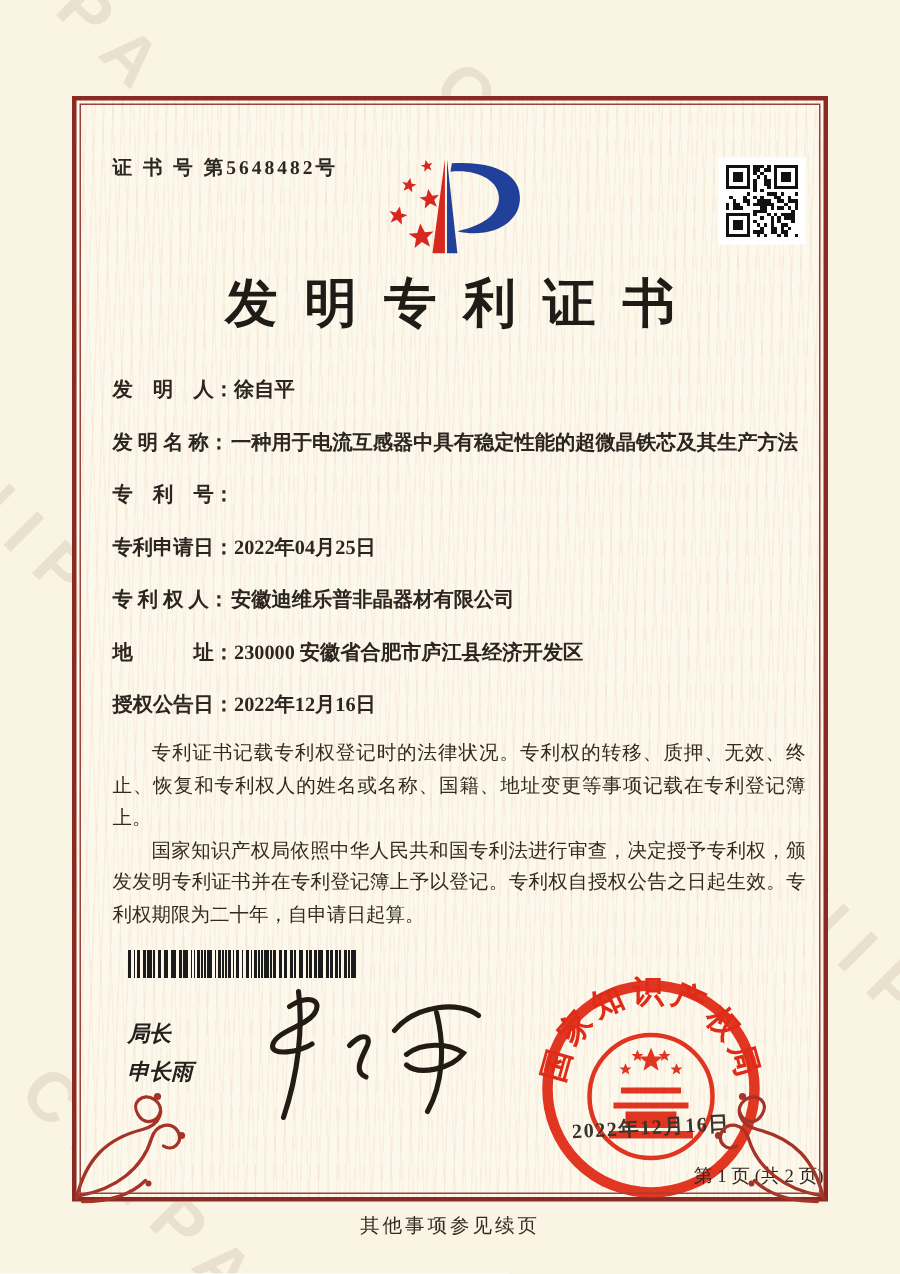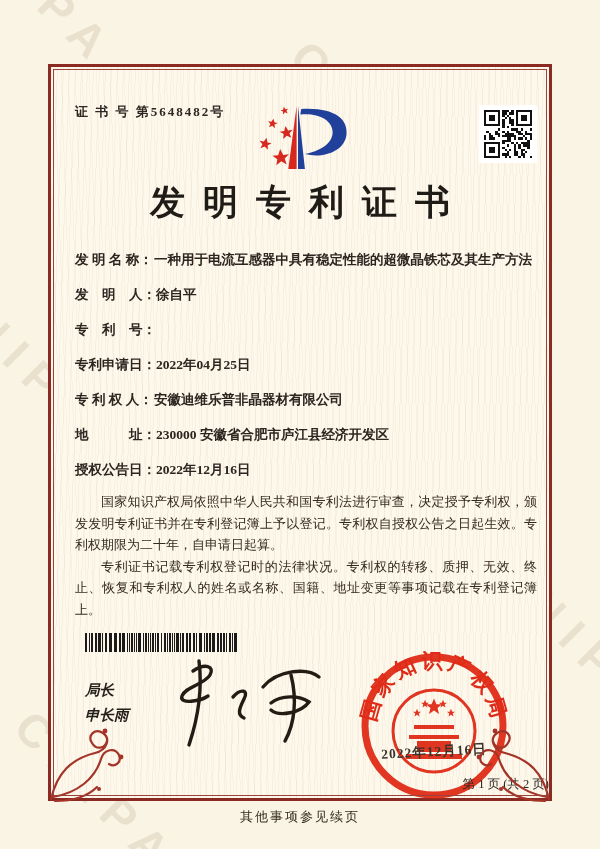--- a/index.html
+++ b/index.html
@@ -204,26 +204,26 @@
           <rect x="0" y="14" width="7" height="7" fill="#111"></rect>
           <rect x="1" y="15" width="5" height="5" fill="#fff"></rect>
           <rect x="2" y="16" width="3" height="3" fill="#111"></rect>
         </svg>
     </div>
 
     <div class="title">发明专利证书</div>
 
     <div class="fields">
       <div class="row">
+        <span class="flabel">发　明　人：</span>
+        <span class="fvalue">徐自平</span>
+      </div>
+      <div class="row">
         <span class="flabel">发 明 名 称：</span>
         <span class="fvalue">一种用于电流互感器中具有稳定性能的超微晶铁芯及其生产方法</span>
-      </div>
-      <div class="row">
-        <span class="flabel">发　明　人：</span>
-        <span class="fvalue">徐自平</span>
       </div>
       <div class="row">
         <span class="flabel">专　利　号：</span>
       </div>
       <div class="row">
         <span class="flabel">专利申请日：</span>
         <span class="fvalue">2022年04月25日</span>
       </div>
       <div class="row">
         <span class="flabel">专 利 权 人：</span>
@@ -235,22 +235,22 @@
       </div>
       <div class="row">
         <span class="pair pair-first">
           <span class="flabel">授权公告日：</span>
           <span class="fvalue">2022年12月16日</span>
         </span>
       </div>
     </div>
 
     <div class="paras">
+      <p>专利证书记载专利权登记时的法律状况。专利权的转移、质押、无效、终止、恢复和专利权人的姓名或名称、国籍、地址变更等事项记载在专利登记簿上。</p>
       <p>国家知识产权局依照中华人民共和国专利法进行审查，决定授予专利权，颁发发明专利证书并在专利登记簿上予以登记。专利权自授权公告之日起生效。专利权期限为二十年，自申请日起算。</p>
-      <p>专利证书记载专利权登记时的法律状况。专利权的转移、质押、无效、终止、恢复和专利权人的姓名或名称、国籍、地址变更等事项记载在专利登记簿上。</p>
     </div>
 
     <div class="barcode">
       <svg id="barcode-svg" viewBox="0 0 156 19" preserveAspectRatio="none" shape-rendering="crispEdges">
           <rect x="0" y="0" width="2" height="19" fill="#1b1b1b"></rect>
           <rect x="4" y="0" width="1" height="19" fill="#1b1b1b"></rect>
           <rect x="6" y="0" width="2" height="19" fill="#1b1b1b"></rect>
           <rect x="10" y="0" width="2" height="19" fill="#1b1b1b"></rect>
           <rect x="13" y="0" width="3" height="19" fill="#1b1b1b"></rect>
           <rect x="17" y="0" width="1" height="19" fill="#1b1b1b"></rect>

